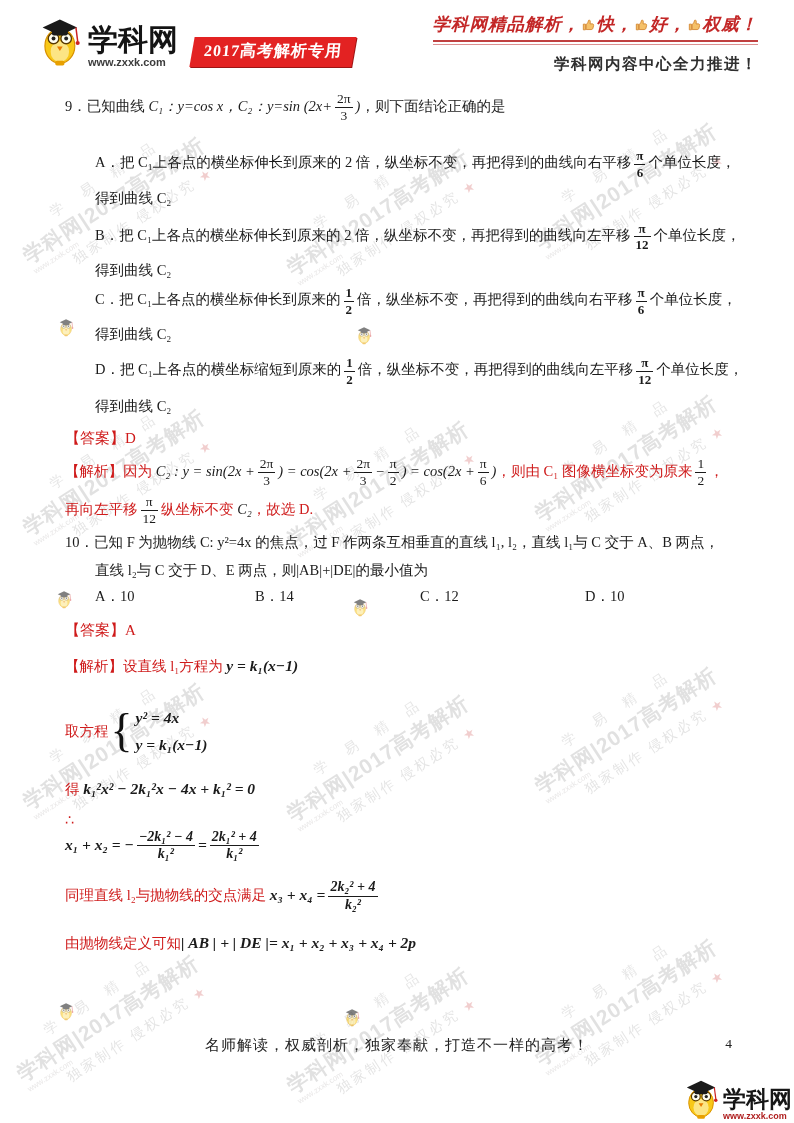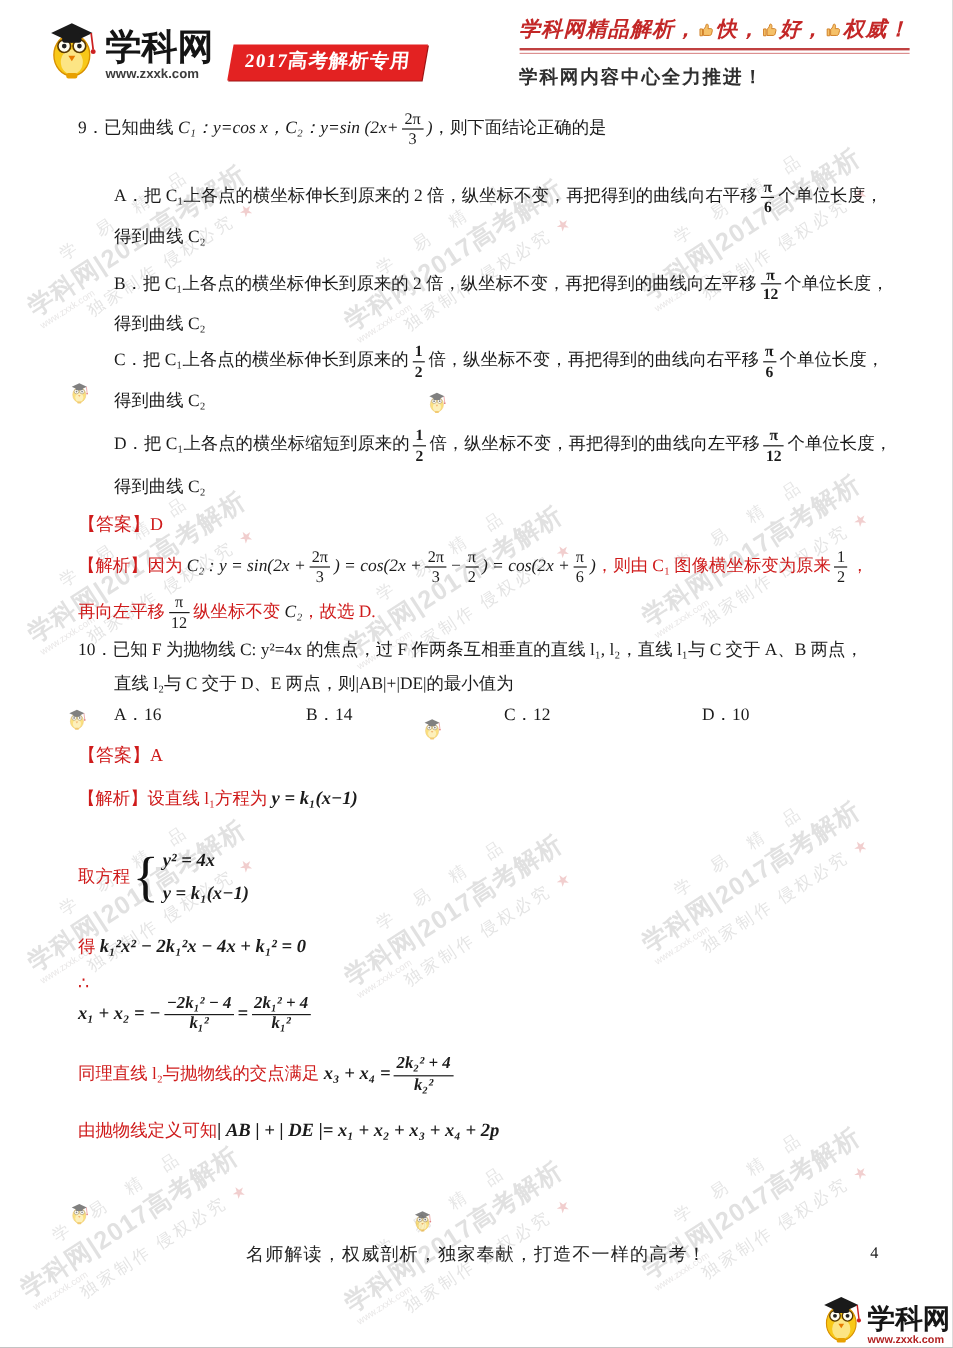--- a/index.html
+++ b/index.html
@@ -16,21 +16,21 @@
   .wm-star{color:#eec3c3;font-size:13px;}
   .wm-mascot{position:absolute;opacity:.55;}
   
   .header{position:absolute;left:0;top:0;right:0;height:90px;z-index:3;}
   .logo-block{position:absolute;left:38px;top:10px;display:flex;align-items:flex-end;}
   .logo-col{margin-left:4px;}
   .logo-site{font-family:"Liberation Sans",sans-serif;font-weight:bold;font-size:30px;color:#141414;line-height:1;}
   .logo-url{font-family:"Liberation Sans",sans-serif;font-weight:bold;font-size:11px;color:#3c3c3c;margin-top:1px;}
   .banner{margin:0 0 1px 14px;background:#e32222;transform:skewX(-10deg);padding:4px 12px 5px;box-shadow:1px 1px 0 #9d1414;}
   .banner-text{display:inline-block;transform:skewX(4deg);color:#fff;font-weight:bold;font-size:16px;font-family:"Liberation Serif",serif;letter-spacing:1px;}
-  .slogan-block{position:absolute;right:36px;top:12px;text-align:left;}
+  .slogan-block{position:absolute;right:36px;top:12px;text-align:right;}
   .slogan-line{display:inline-block;color:#c32727;font-weight:bold;font-style:italic;font-size:17.5px;
                letter-spacing:1px;padding-bottom:4px;border-bottom:2px solid #c04040;position:relative;}
   .slogan-line::after{content:"";position:absolute;left:0;right:0;bottom:-5px;height:1px;background:#dc9090;}
   .thumb{vertical-align:-2px;margin:0 1px;}
   .slogan-sub{margin-top:12px;color:#2f2f2f;font-size:15.5px;font-weight:bold;
               font-family:"Liberation Sans","DejaVu Sans",sans-serif;letter-spacing:1.5px;}
   
   .content{position:absolute;left:65px;top:92px;width:672px;z-index:2;}
   .line{font-size:14.5px;line-height:1.38;white-space:nowrap;}
   .indent{margin-left:30px;}
@@ -241,21 +241,21 @@
     <div class="line indent" style="margin-top:10px">得到曲线 C₂</div>
 
     <div class="line ansrow" style="margin-top:12px"><span class="red">【答案】</span><span class="red">D</span></div>
 
     <div class="line" style="margin-top:8px"><span class="red">【解析】</span><span class="red">因为</span> <span class="math">C₂ : y = sin(2x +</span><span class="frac mfrac"><span class="fn">2π</span><span class="fd">3</span></span><span class="math">) = cos(2x +</span><span class="frac mfrac"><span class="fn">2π</span><span class="fd">3</span></span><span class="math">−</span><span class="frac mfrac"><span class="fn">π</span><span class="fd">2</span></span><span class="math">) = cos(2x +</span><span class="frac mfrac"><span class="fn">π</span><span class="fd">6</span></span><span class="math">)</span><span class="red">，则由 C₁ 图像横坐标变为原来</span><span class="frac mfrac"><span class="fn">1</span><span class="fd">2</span></span><span class="red">，</span></div>
     <div class="line" style="margin-top:6px"><span class="red">再向左平移</span><span class="frac mfrac"><span class="fn">π</span><span class="fd">12</span></span><span class="red">纵坐标不变</span> <span class="math">C₂</span><span class="red">，故选 D.</span></div>
 
     <div class="line" style="margin-top:6px">10．已知 F 为抛物线 C: y²=4x 的焦点，过 F 作两条互相垂直的直线 l₁, l₂，直线 l₁与 C 交于 A、B 两点，</div>
     <div class="line indent" style="margin-top:8px">直线 l₂与 C 交于 D、E 两点，则|AB|+|DE|的最小值为</div>
     <div class="line indent" style="margin-top:6px;display:flex">
-      <span style="width:160px">A．16</span>
+      <span style="width:160px">A．10</span>
       <span style="width:165px">B．14</span>
       <span style="width:165px">C．12</span>
       <span>D．10</span>
     </div>
     <div class="line ansrow" style="margin-top:14px"><span class="red">【答案】</span><span class="red">A</span></div>
 
     <div class="line" style="margin-top:14px"><span class="red">【解析】</span><span class="red">设直线 l₁方程为</span> <span class="bmath">y = k₁(x−1)</span></div>
 
     <div class="line flexline" style="margin-top:28px">
         <span class="red">取方程</span>

